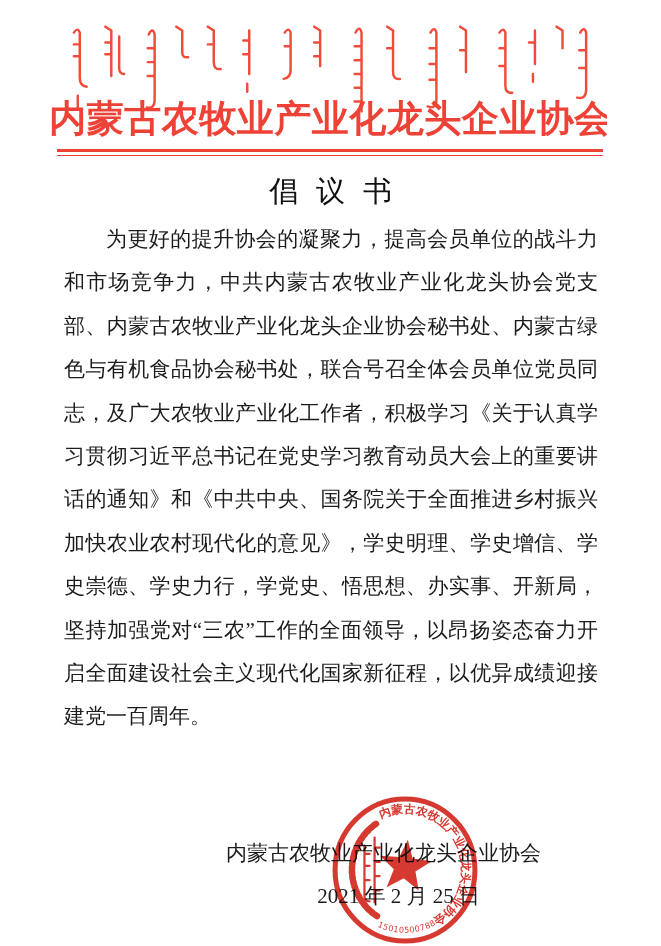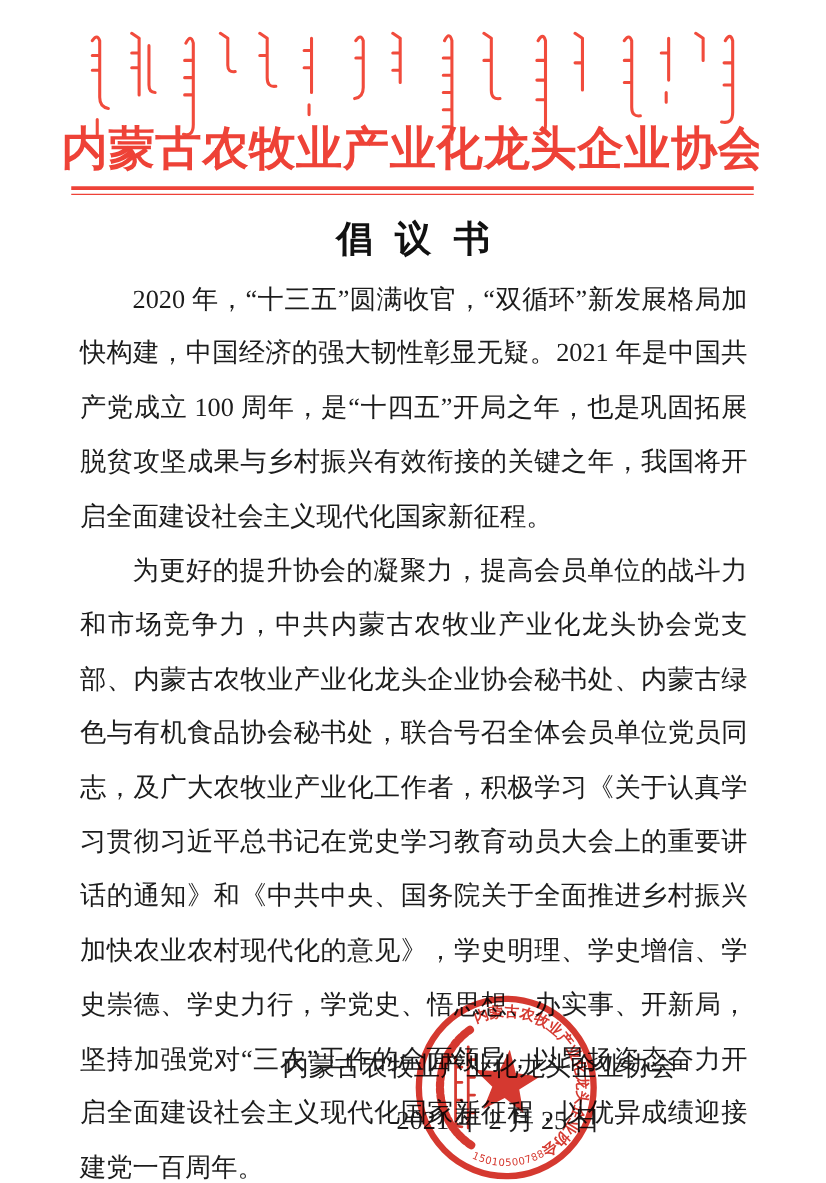--- a/index.html
+++ b/index.html
@@ -30,21 +30,21 @@
   }
   .masthead-rule{
     position:absolute;left:57px;top:149px;width:546px;
     border-top:3.5px solid #ee4237;
     height:2.5px;
     border-bottom:1.5px solid #ee4237;
   }
   .doc-title{
     position:absolute;left:0;top:172px;width:661px;
     text-align:center;
-    font-size:29px;font-weight:bold;
+    font-size:29px;font-weight:normal;
     letter-spacing:18px;text-indent:18px;
     color:#111;
     white-space:nowrap;
   }
   .body-text{
     position:absolute;left:64px;top:218px;width:534px;
     font-size:21px;line-height:43.4px;
     text-align:justify;
     color:#1c1c1c;
   }
@@ -95,21 +95,20 @@
              M524,10 Q528,3 530,10 V68 Q530,78 521,76 M530,28 H523 M530,46 H523"></path>
   </svg>
 
   <div class="org-title">内蒙古农牧业产业化龙头企业协会</div>
 
   <div class="masthead-rule"></div>
 
   <div class="doc-title">倡议书</div>
 
   <div class="body-text">
-    <p class="para">2020 年，“十三五”圆满收官，“双循环”新发展格局加快构建，中国经济的强大韧性彰显无疑。2021 年是中国共产党成立 100 周年，是“十四五”开局之年，也是巩固拓展脱贫攻坚成果与乡村振兴有效衔接的关键之年，我国将开启全面建设社会主义现代化国家新征程。</p>
     <p class="para">为更好的提升协会的凝聚力，提高会员单位的战斗力和市场竞争力，中共内蒙古农牧业产业化龙头协会党支部、内蒙古农牧业产业化龙头企业协会秘书处、内蒙古绿色与有机食品协会秘书处，联合号召全体会员单位党员同志，及广大农牧业产业化工作者，积极学习《关于认真学习贯彻习近平总书记在党史学习教育动员大会上的重要讲话的通知》和《中共中央、国务院关于全面推进乡村振兴加快农业农村现代化的意见》，学史明理、学史增信、学史崇德、学史力行，学党史、悟思想、办实事、开新局，坚持加强党对“三农”工作的全面领导，以昂扬姿态奋力开启全面建设社会主义现代化国家新征程，以优异成绩迎接建党一百周年。</p>
   </div>
 
   <div class="signature">
     <p class="sig-org">内蒙古农牧业产业化龙头企业协会</p>
     <p class="sig-date">2021 年 2 月 25 日</p>
   </div>
 
   <svg class="seal" viewBox="0 0 146 148" aria-hidden="true">
     <defs>

